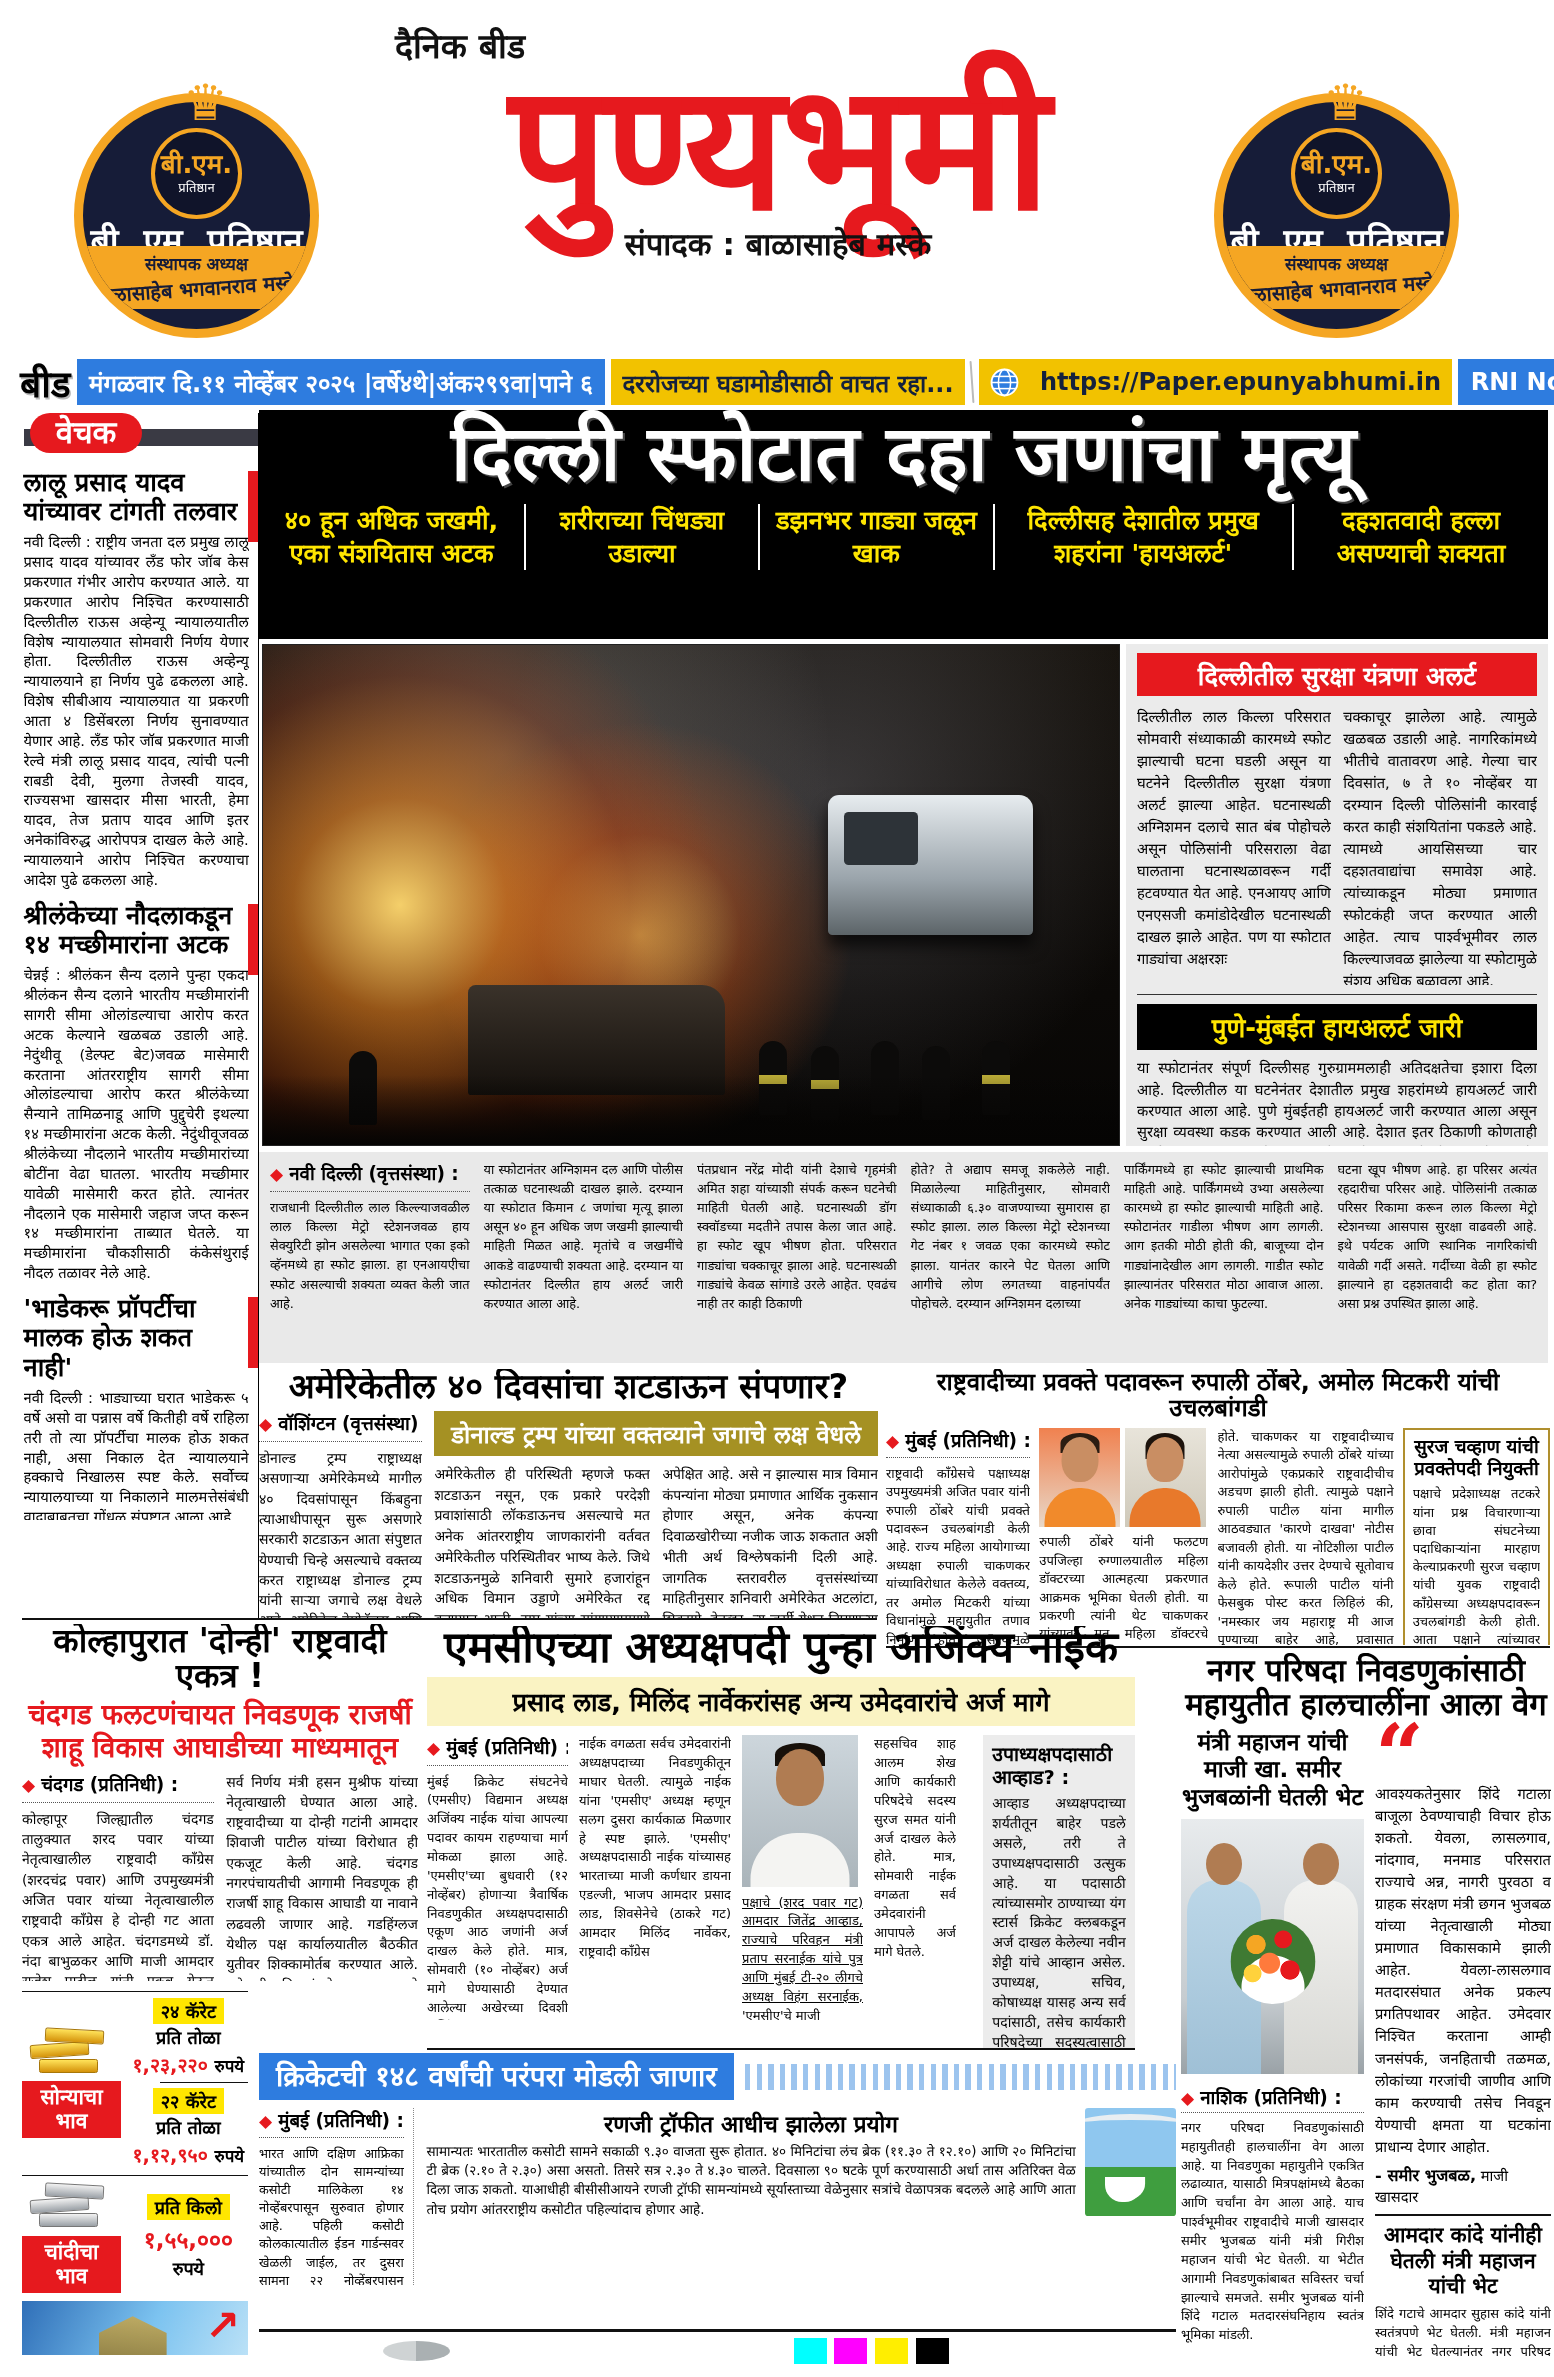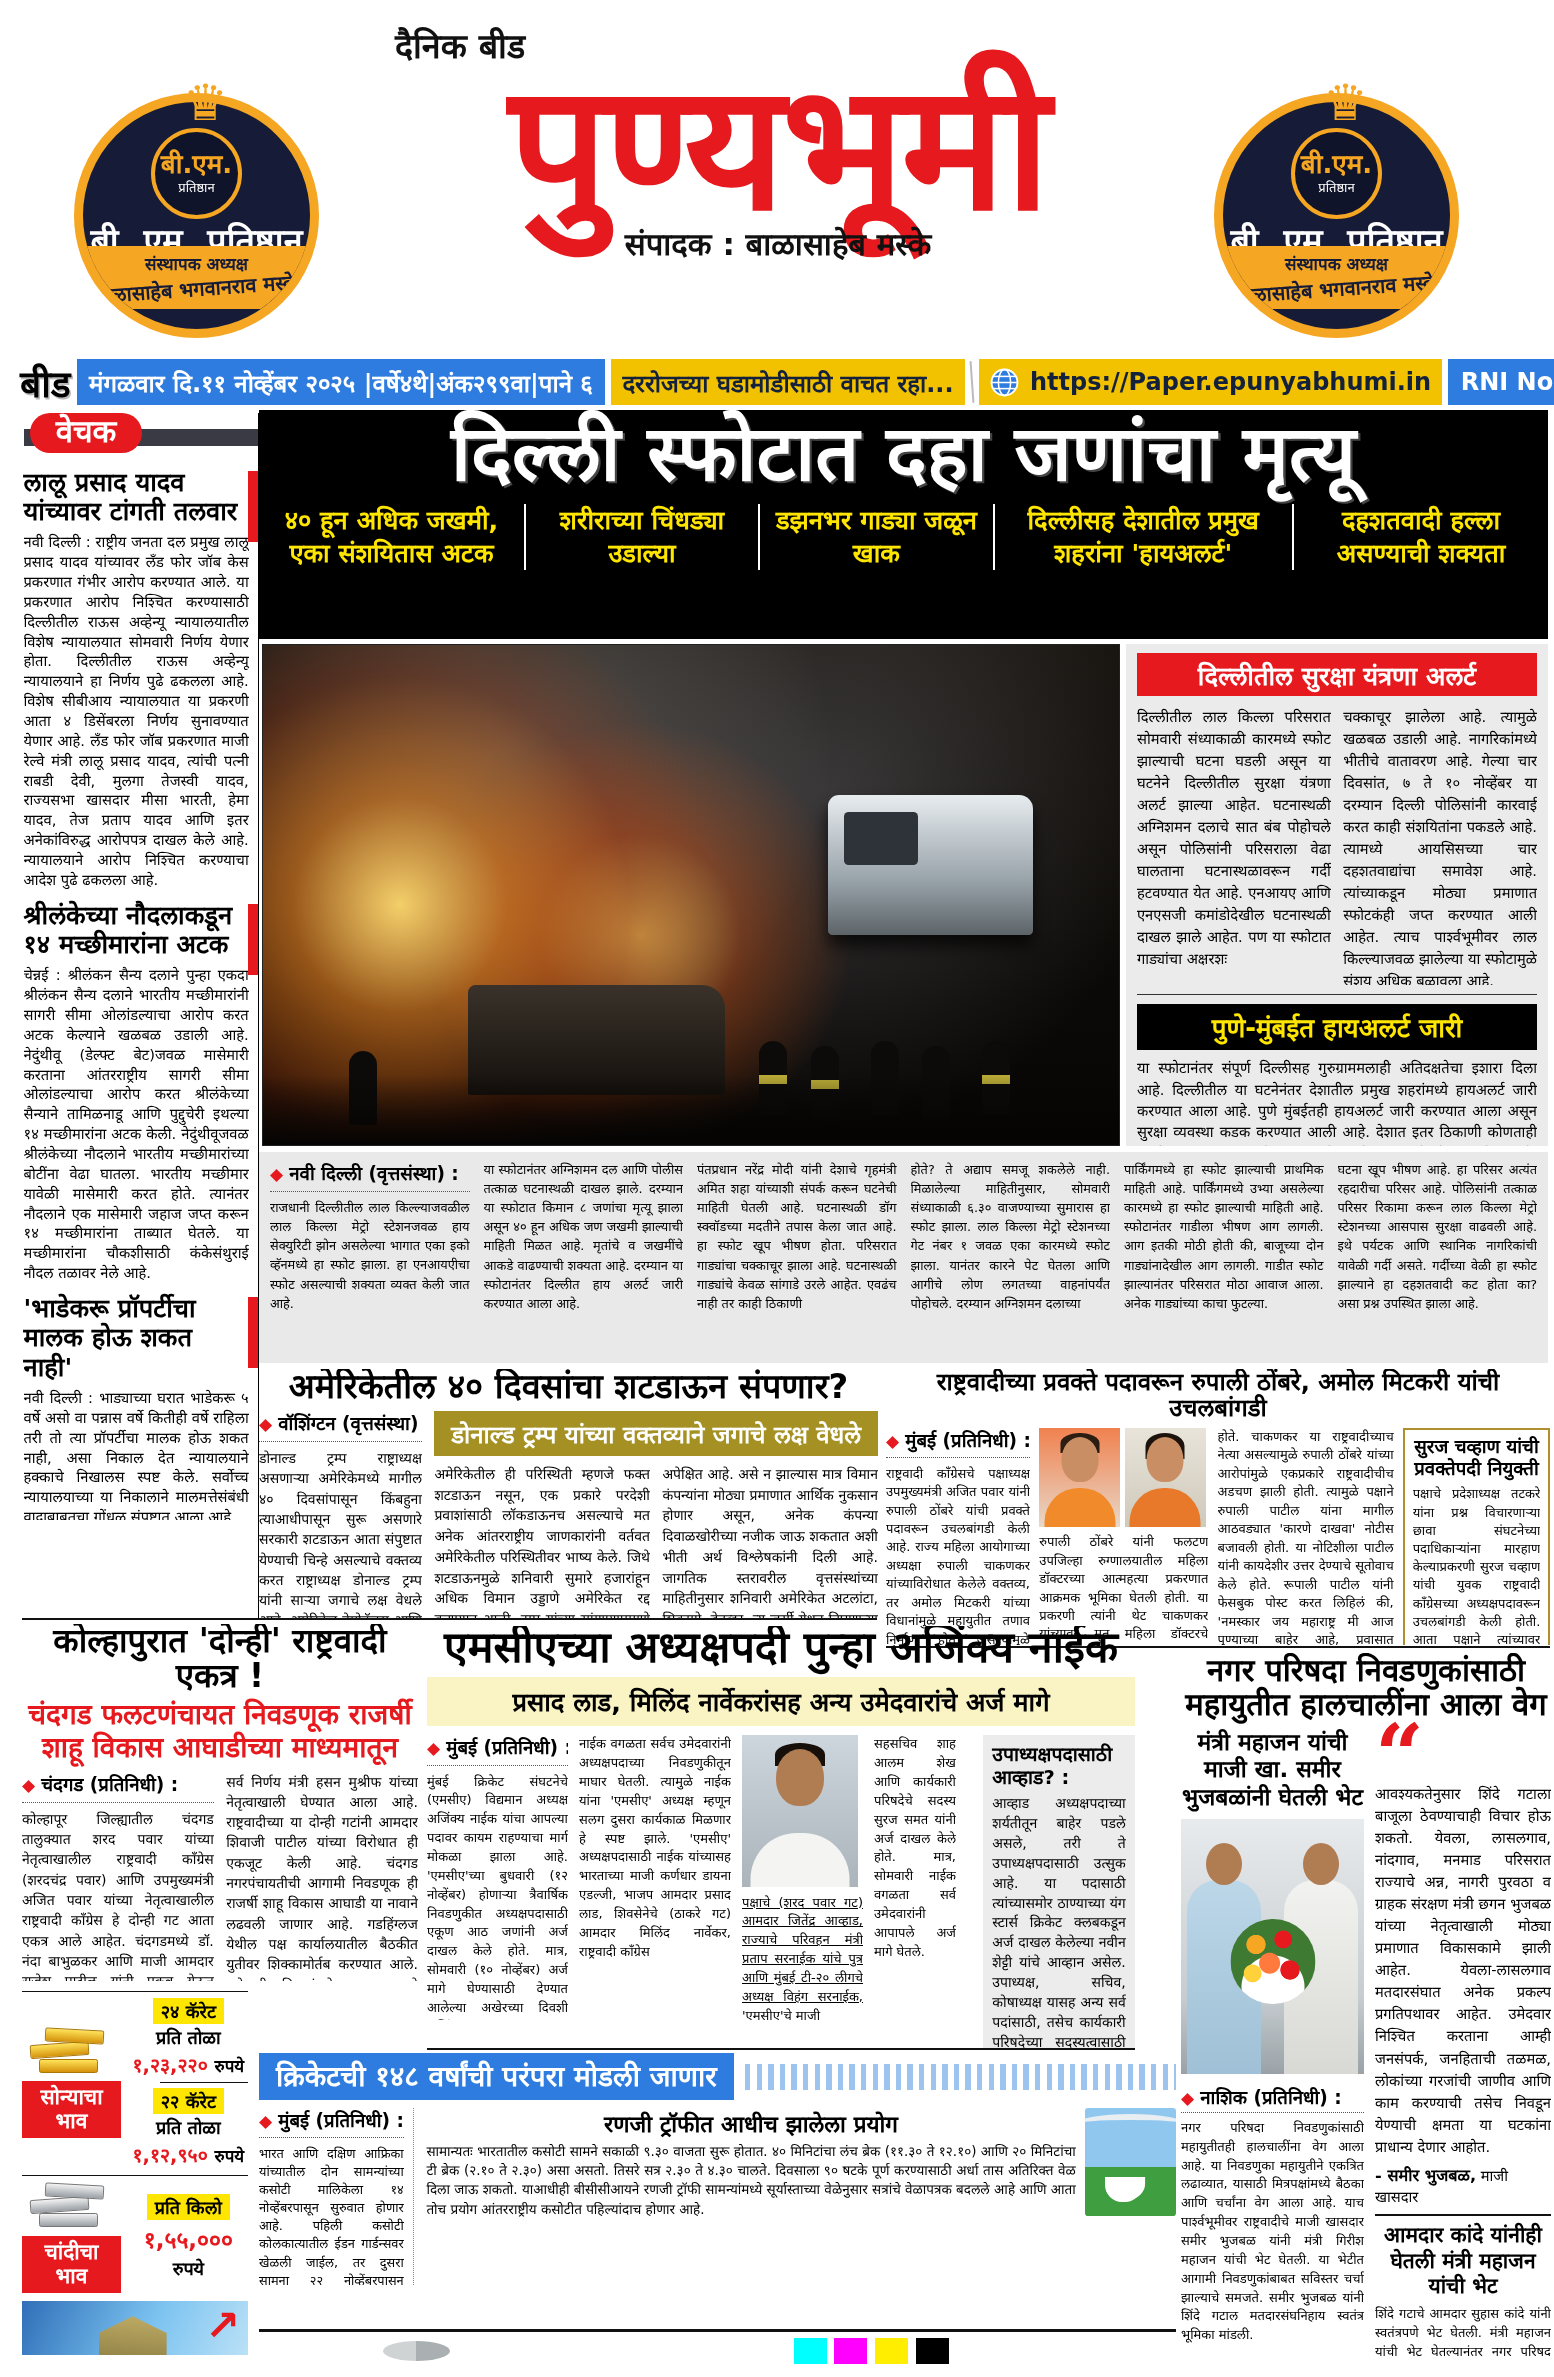--- a/index.html
+++ b/index.html
@@ -22,21 +22,21 @@
   .mh-daily{font-size:34px;font-weight:bold;color:#111;text-align:left;margin-left:31px;}
   .mh-title{font-size:174px;font-weight:800;color:#e6191e;line-height:0.92;letter-spacing:-3.1px;}
   .mh-editor{font-size:31px;font-weight:bold;color:#111;margin-top:-6.2px;}
   
   .datebar{position:absolute;left:20px;top:359px;width:1514px;height:46px;display:flex;align-items:stretch;gap:6.2px;}
   .db-city{font-size:37px;font-weight:800;color:#000;align-self:center;text-shadow:1.5px 1.5px 0 #bbb;}
   .db-blue{background:#2e7cdf;color:#fff;font-weight:bold;font-size:24px;display:flex;align-items:center;padding:0 12.4px;white-space:nowrap;}
   .db-yellow{background:#f2c200;color:#14213d;font-weight:bold;font-size:24px;display:flex;align-items:center;padding:0 11px;white-space:nowrap;}
   .db-roll{position:relative;width:116px;align-self:center;height:42px;background:linear-gradient(#fff,#dcdcdc);border:0.8px solid #bbb;border-radius:7.7px;transform:rotate(-4deg);overflow:hidden;text-align:center;}
   .db-roll .roll-title{color:#e6191e;font-weight:800;font-size:17px;margin-top:7.7px;}
-  .db-url{gap:11px;}
+  .db-url{gap:21px;}
   
   .lead-box{position:absolute;left:259px;top:410px;width:1289px;height:229px;background:#000;color:#fff;overflow:hidden;}
   .lead-head{font-size:77px;font-weight:800;text-align:center;line-height:1.02;margin-top:4.6px;text-shadow:2.3px 2.3px 0 #444;}
   .lead-subs{display:flex;margin-top:11px;}
   .lead-subs .sub{flex:1;color:#ffe600;font-weight:bold;font-size:25.5px;text-align:center;line-height:1.3;padding:0 7.7px;}
   .lead-subs .sub + .sub{border-left:2.3px solid #fff;}
   
   .photo{position:absolute;left:262px;top:644px;width:858px;height:502px;overflow:hidden;border:0.8px solid #222;
     background:
       radial-gradient(circle at 16% 52%, rgba(255,216,110,.95), rgba(255,140,30,.55) 14%, rgba(160,50,10,.3) 30%, transparent 42%),
@@ -59,21 +59,21 @@
   .sec-title2{background:#000;color:#ffe600;font-weight:bold;font-size:26px;text-align:center;padding:4.6px 3.1px;}
   .sec-body2{font-size:14.7px;line-height:1.45;margin-top:7.7px;text-align:justify;height:116px;overflow:hidden;}
   
   .leadbody{position:absolute;left:259px;top:1152px;width:1289px;height:211px;background:#e9e9e9;padding:7.7px 11px;overflow:hidden;}
   .lb-cols{display:flex;gap:14px;height:100%;}
   .lb-col{flex:1;font-size:12.8px;line-height:1.5;text-align:justify;overflow:hidden;}
   .byline{font-weight:bold;font-size:18.6px;border-bottom:1.5px dotted #555;padding-bottom:3.1px;margin-bottom:6.2px;white-space:nowrap;overflow:hidden;}
   .byline .diamond{color:#e6191e;margin-right:6.2px;font-size:17px;}
   
   .vechak{position:absolute;left:22px;top:413px;width:237px;height:1205px;border-right:1.5px solid #000;padding:0 9.3px 0 1.5px;overflow:hidden;}
-  .v-label-wrap{position:relative;height:50px;margin-bottom:4.6px;font-family:Liberation Serif, serif;}
+  .v-label-wrap{position:relative;height:50px;margin-bottom:4.6px;}
   .v-label-bar{position:absolute;left:0;right:-9.3px;top:15.5px;height:17px;background:#3a3a44;}
   .v-label{position:relative;display:inline-block;background:#e6191e;color:#fff;font-weight:800;font-size:31px;line-height:1.1;border-radius:25px;padding:1.5px 26px 4.6px;margin-left:6.2px;}
   .v-story{position:relative;margin-bottom:11px;}
   .v-title{font-weight:800;font-size:25.5px;line-height:1.15;margin:4.6px 0 6.2px;}
   .v-accent{position:absolute;right:-9.3px;top:3.1px;width:10px;height:71px;background:#e6191e;}
   .v-body{font-size:14.7px;line-height:1.35;text-align:justify;overflow:hidden;}
   .v-b1{max-height:396px;} .v-b2{max-height:418px;} .v-b3{max-height:132px;}
   
   .shutdown{position:absolute;left:259px;top:1369px;width:619px;height:249px;overflow:hidden;}
   .sd-head{font-weight:800;font-size:34px;text-align:center;line-height:1.05;}

